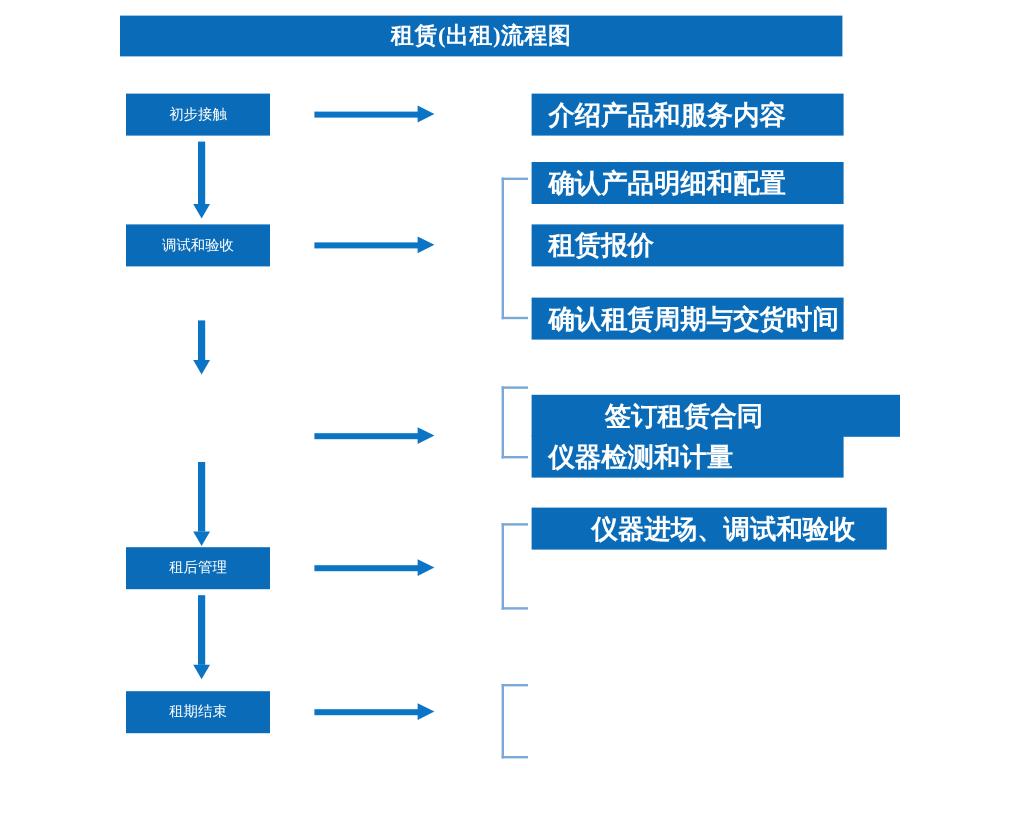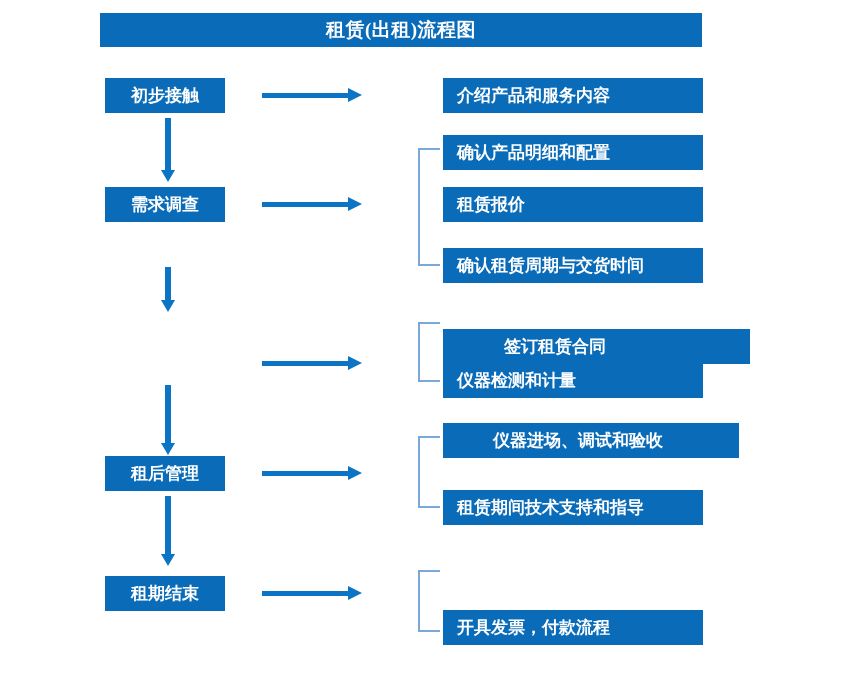--- a/index.html
+++ b/index.html
@@ -46,39 +46,39 @@
     left: 105px;
     width: 120px;
     height: 35px;
     background: #0a6cb8;
     display: flex;
     align-items: center;
     justify-content: center;
   }
   .stage-box .stage-label {
     color: #ffffff;
-    font-size: 17px;
-    font-weight: bold;
+    font-size: 12px;
+    font-weight: normal;
     white-space: nowrap;
     font-family: "Liberation Serif", "DejaVu Serif", serif;
   }
 
   
   .detail-box {
     position: absolute;
     left: 443px;
     width: 260px;
     height: 35px;
     background: #0a6cb8;
     display: flex;
     align-items: center;
   }
   .detail-box .detail-label {
     color: #ffffff;
-    font-size: 17px;
+    font-size: 22px;
     font-weight: bold;
     white-space: nowrap;
     padding-left: 14px;
     font-family: "Liberation Serif", "DejaVu Serif", serif;
   }
 
   
   .h-arrow {
     position: absolute;
     left: 262px;
@@ -157,21 +157,21 @@
   <div class="detail-box" style="top:78px;">
     <span class="detail-label">介绍产品和服务内容</span>
   </div>
 
   <div class="v-arrow" style="top:118px; height:64px;">
     <div class="shaft" style="height:52px;"></div>
     <div class="head" style="top:52px;"></div>
   </div>
 
   <div class="stage-box" style="top:187px;">
-    <span class="stage-label">需求调查</span>
+    <span class="stage-label">调试和验收</span>
   </div>
   <div class="h-arrow" style="top:196px;">
     <div class="shaft"></div>
     <div class="head"></div>
   </div>
   <div class="bracket" style="top:148px; height:118px;"></div>
   <div class="detail-box" style="top:135px;">
     <span class="detail-label">确认产品明细和配置</span>
   </div>
   <div class="detail-box" style="top:187px;">
@@ -207,34 +207,28 @@
     <span class="stage-label">租后管理</span>
   </div>
   <div class="h-arrow" style="top:465px;">
     <div class="shaft"></div>
     <div class="head"></div>
   </div>
   <div class="bracket" style="top:436px; height:72px;"></div>
   <div class="detail-box" style="top:423px;padding-left:36px;">
     <span class="detail-label">仪器进场、调试和验收</span>
   </div>
-  <div class="detail-box" style="top:490px;">
-    <span class="detail-label">租赁期间技术支持和指导</span>
-  </div>
 
   <div class="v-arrow" style="top:496px; height:70px;">
     <div class="shaft" style="height:58px;"></div>
     <div class="head" style="top:58px;"></div>
   </div>
 
   <div class="stage-box" style="top:576px;">
     <span class="stage-label">租期结束</span>
   </div>
   <div class="h-arrow" style="top:585px;">
     <div class="shaft"></div>
     <div class="head"></div>
   </div>
   <div class="bracket" style="top:570px; height:62px;"></div>
-  <div class="detail-box" style="top:610px;">
-    <span class="detail-label">开具发票，付款流程</span>
-  </div>
 
 </div>
 
 </body></html>

